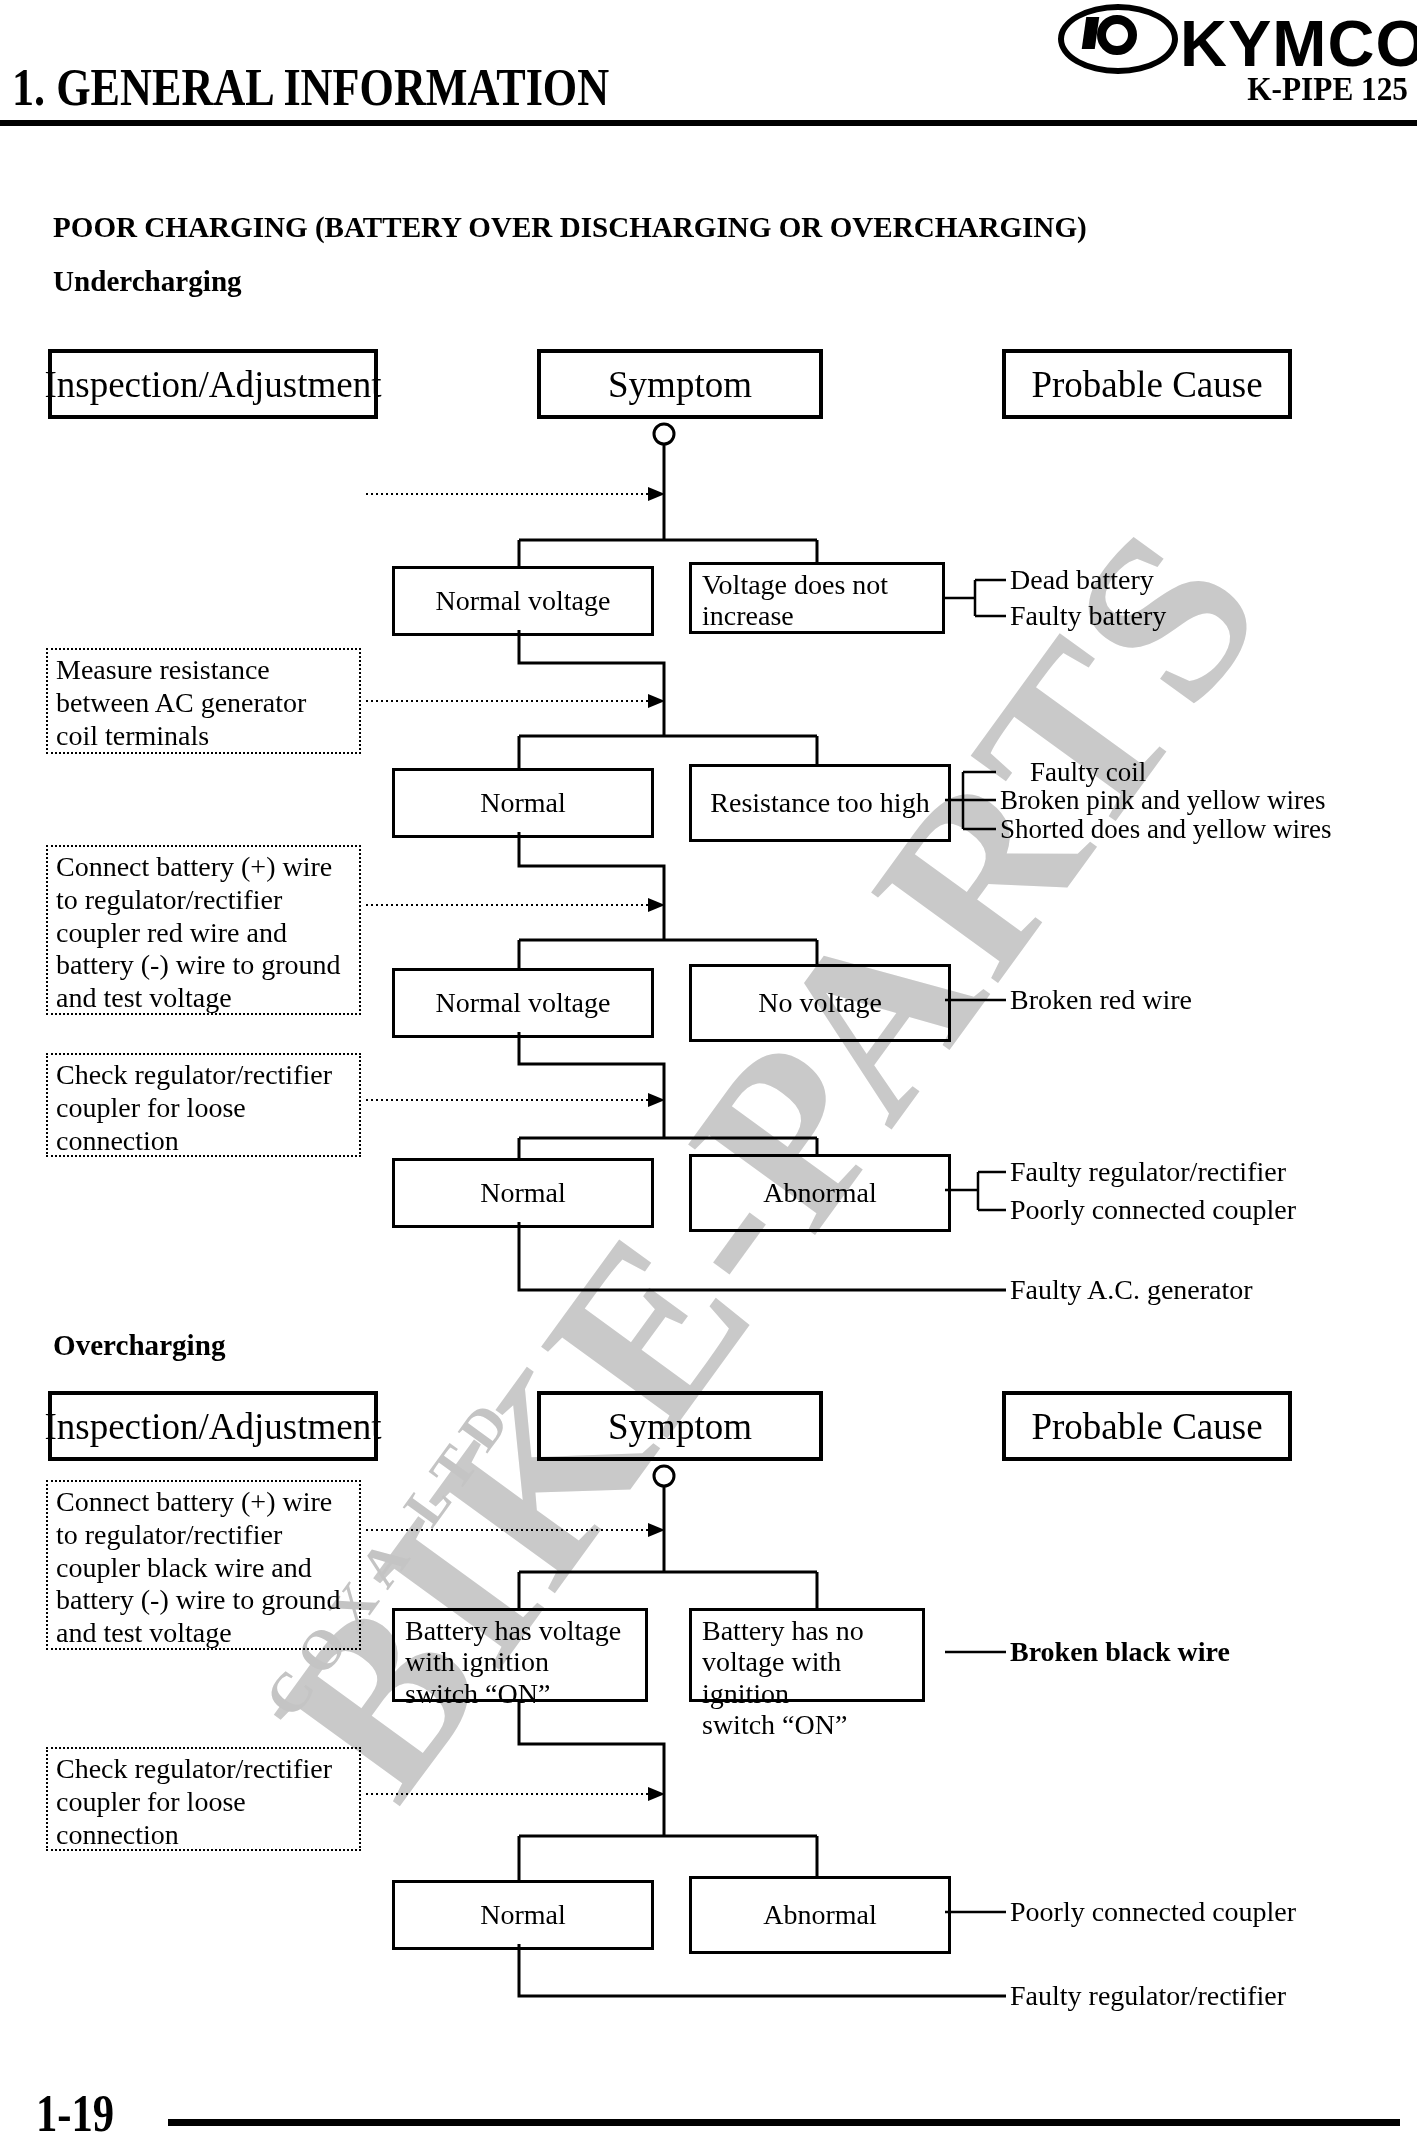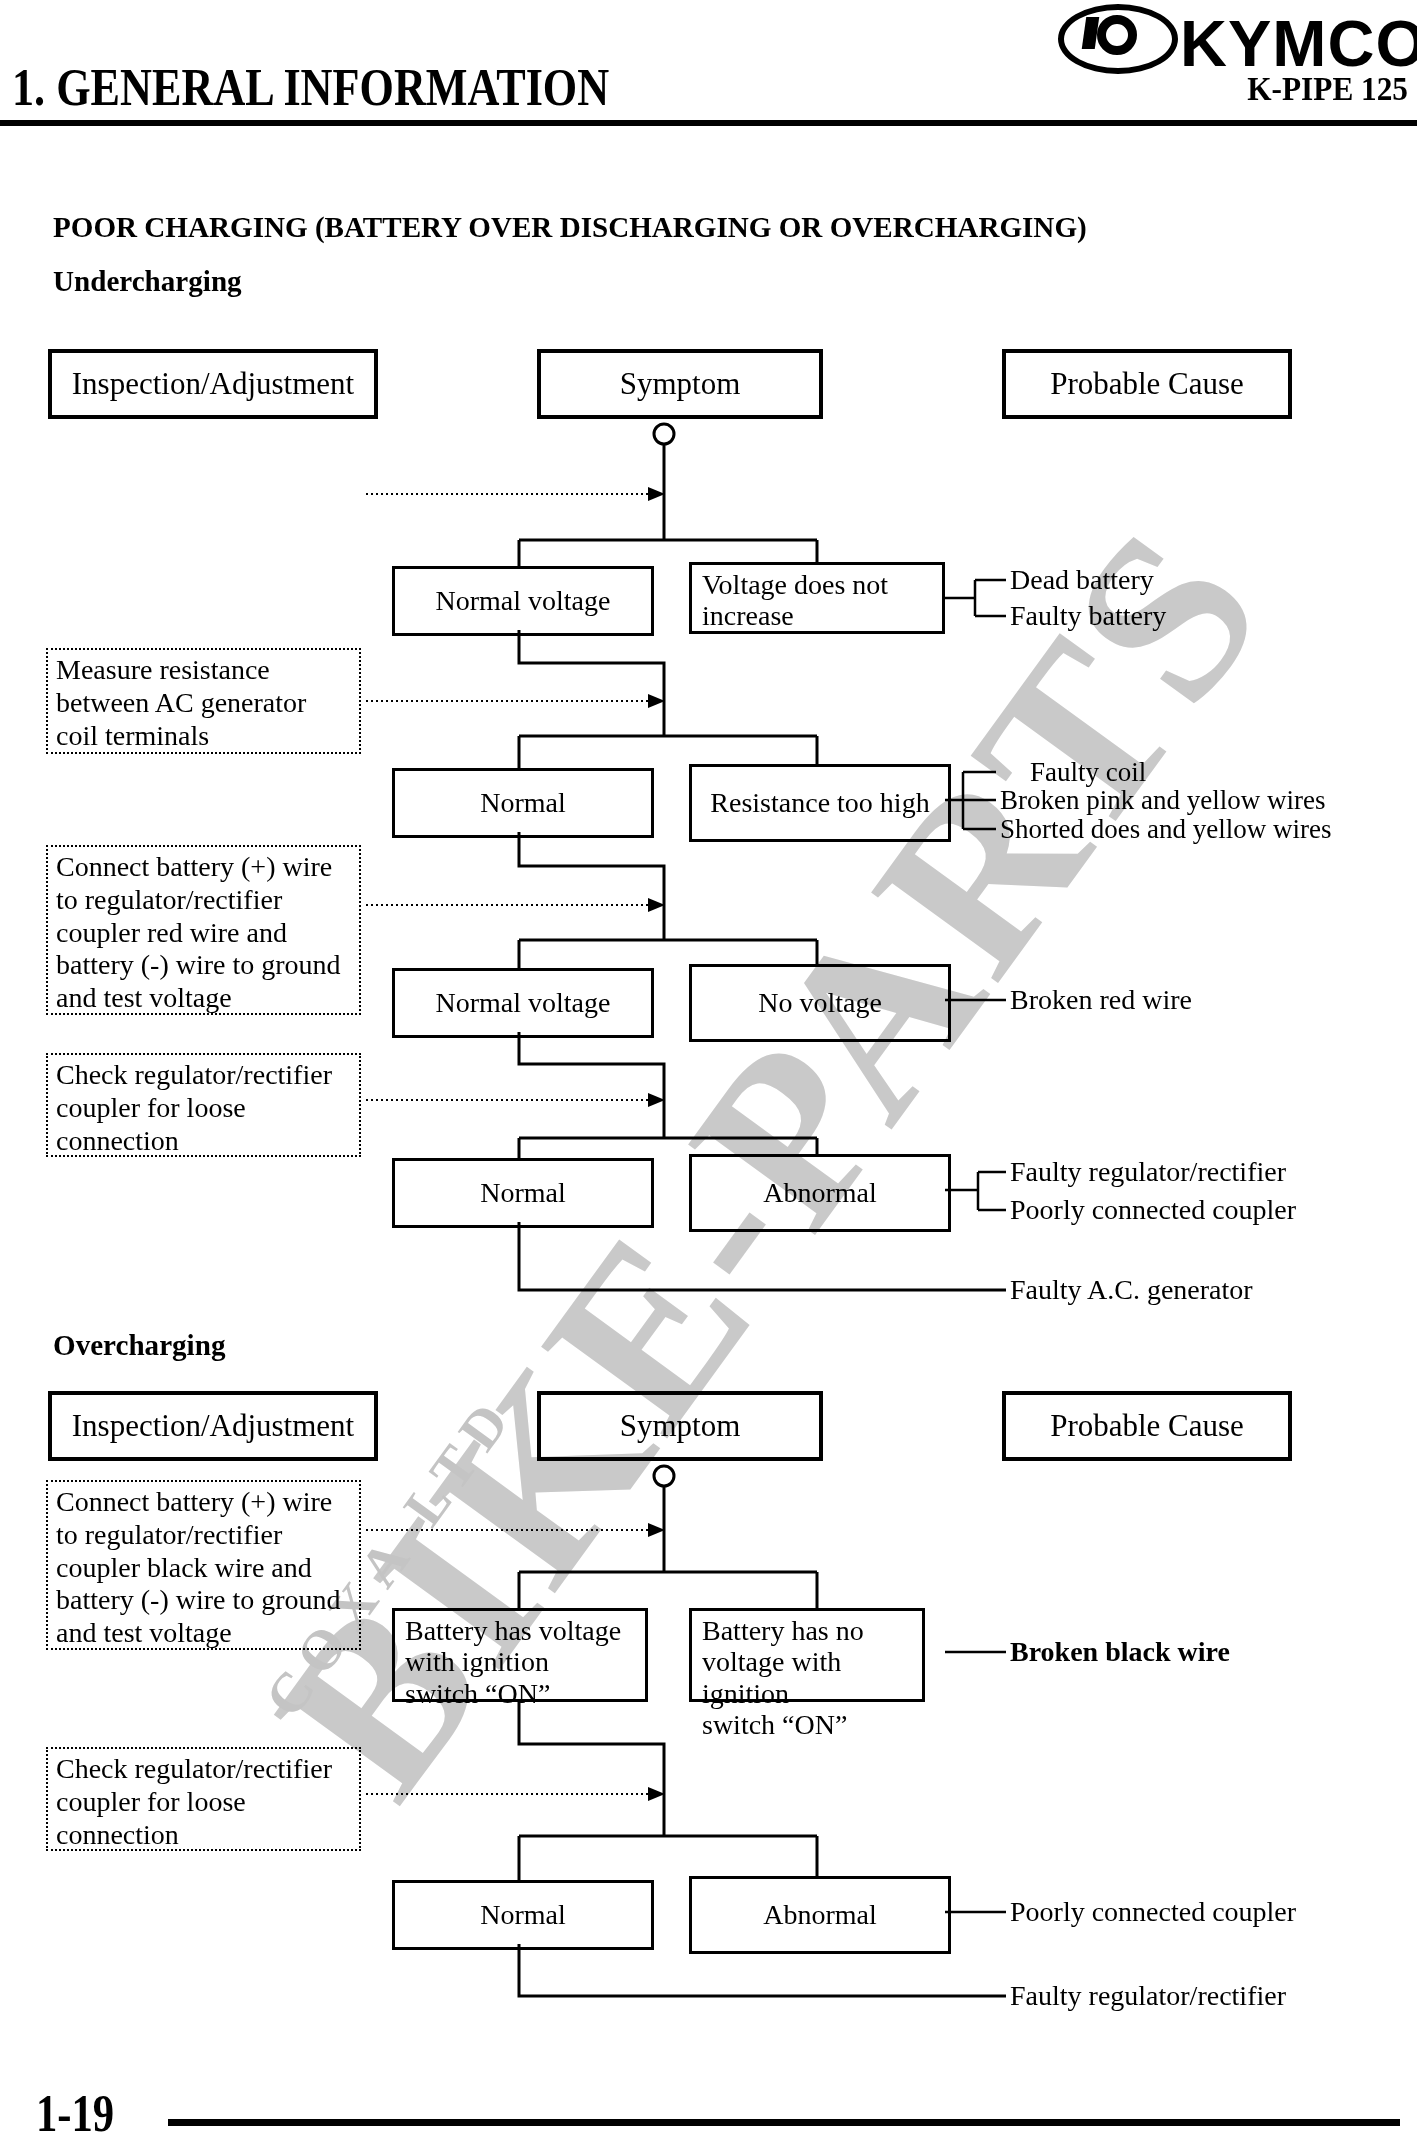--- a/index.html
+++ b/index.html
@@ -22,21 +22,21 @@
   #brand-logo{left:1058px;top:4px;width:108px;height:58px;border:6px solid #000;border-radius:50%;z-index:2;}
   #brand-logo .stem{position:absolute;left:20px;top:7px;width:13px;height:32px;background:#000;transform:skewX(-8deg);}
   #brand-logo .ring{position:absolute;left:33px;top:5px;width:22px;height:22px;border:9px solid #000;border-radius:50%;}
   #brand-name{left:1180px;top:6px;font-size:65px;font-weight:900;
               font-family:"Liberation Sans","DejaVu Sans",sans-serif;letter-spacing:1px;z-index:2;}
   
   .sec-title{font-size:30px;font-weight:bold;white-space:nowrap;z-index:2;
              transform:scaleX(.97);transform-origin:left top;}
   
   .hbox{border:4px solid #000;display:flex;align-items:center;justify-content:center;
-        font-size:31px;z-index:2;background:transparent;}
+        font-size:37px;z-index:2;background:transparent;}
   .fbox{border:3px solid #000;font-size:28px;z-index:2;background:transparent;}
   .fbox.center{display:flex;align-items:center;justify-content:center;text-align:center;}
   .fbox.left{white-space:pre-line;line-height:1.12;padding:4px 0 9px 10px;box-sizing:border-box;}
   .dbox{border:2px dotted #000;font-size:28px;line-height:1.17;padding:4px 8px;
         box-sizing:border-box;white-space:pre-line;z-index:2;background:transparent;}
   .cause{font-size:28px;white-space:nowrap;transform:translateY(-50%);z-index:2;}
   .cause.tight{font-size:27px;}
   #flow-svg{position:absolute;left:0;top:0;z-index:1;}
   #footer-page-number{left:36px;top:2084px;font-size:52px;font-weight:bold;
                       transform:scaleX(.82);transform-origin:left top;z-index:2;}

